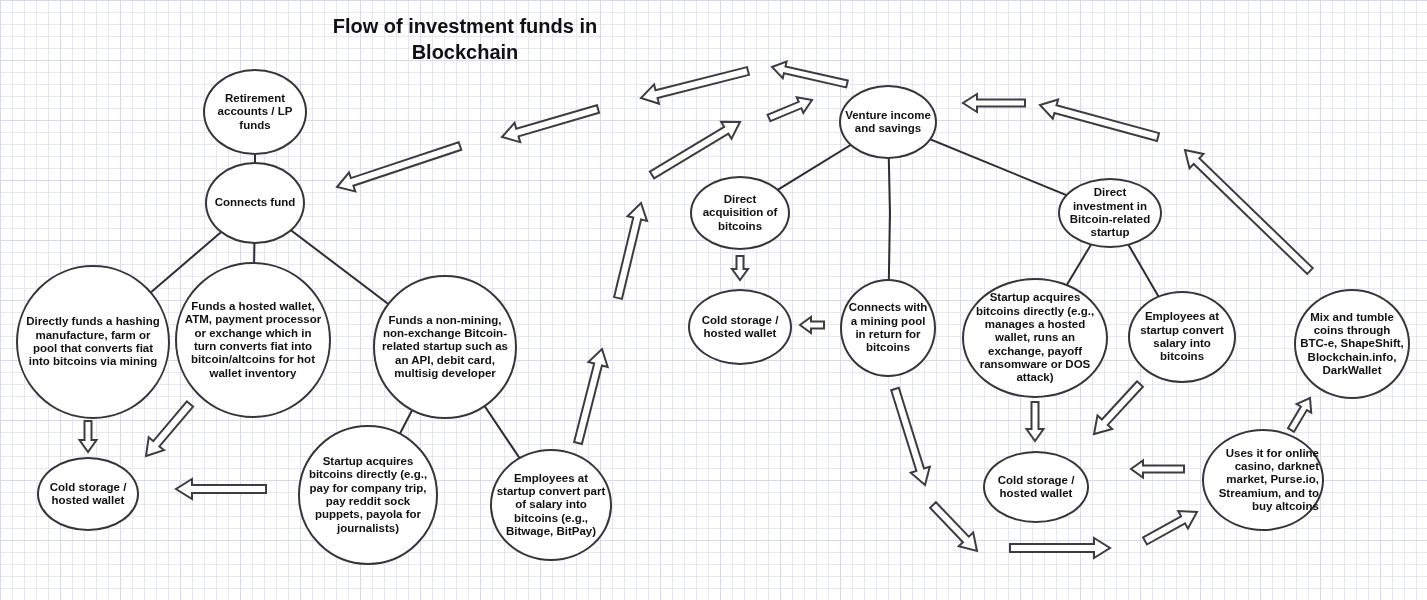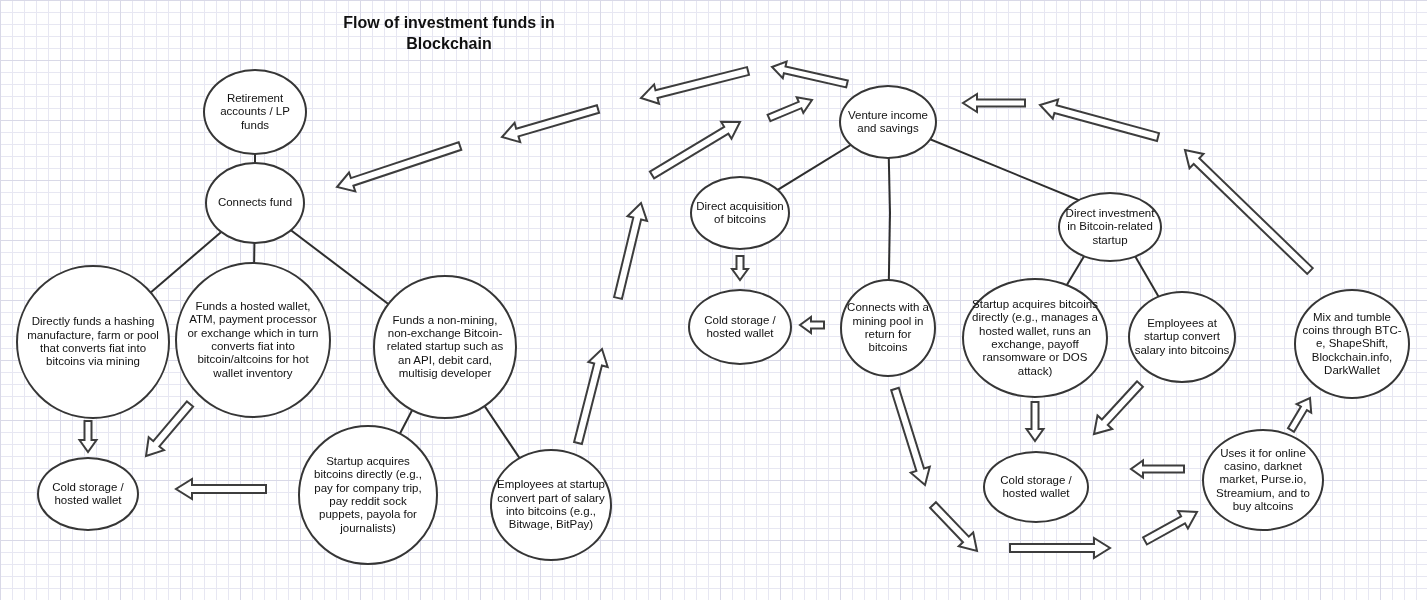--- a/index.html
+++ b/index.html
@@ -22,25 +22,26 @@
   .node{
     position:absolute;
     box-sizing:border-box;
     border:2px solid #363636;
     border-radius:50%;
     background:#ffffff;
     display:flex;align-items:center;justify-content:center;
     text-align:center;
     font-size:11.5px;line-height:1.16;color:#111;
     padding:6px;
+    font-weight:bold;
   }
   .node.small{padding:3px;}
   .title{
-    position:absolute;left:274px;top:13px;width:350px;
-    text-align:center;font-size:16px;font-weight:bold;color:#111;
+    position:absolute;left:290px;top:13px;width:350px;
+    text-align:center;font-size:20px;font-weight:bold;color:#111;
     line-height:1.3;
   }
 </style>
 </head>
 <body>
 
 <div class="canvas">
 
   <svg class="layer" viewBox="0 0 1427 600">
 
@@ -95,22 +96,22 @@
   <div class="node small" style="left:203px;top:69px;width:104px;height:86px;">Retirement accounts / LP funds</div>
   <div class="node small" style="left:205px;top:162px;width:100px;height:82px;">Connects fund</div>
   <div class="node" style="left:16px;top:265px;width:154px;height:154px;">Directly funds a hashing manufacture, farm or pool that converts fiat into bitcoins via mining</div>
   <div class="node" style="left:175px;top:262px;width:156px;height:156px;">Funds a hosted wallet, ATM, payment processor or exchange which in turn converts fiat into bitcoin/altcoins for hot wallet inventory</div>
   <div class="node" style="left:373px;top:275px;width:144px;height:144px;">Funds a non-mining, non-exchange Bitcoin-related startup such as an API, debit card, multisig developer</div>
   <div class="node small" style="left:37px;top:457px;width:102px;height:74px;">Cold storage / hosted wallet</div>
   <div class="node" style="left:298px;top:425px;width:140px;height:140px;text-align:center;">Startup acquires bitcoins directly (e.g., pay for company trip, pay reddit sock puppets, payola for journalists)</div>
   <div class="node small" style="left:490px;top:449px;width:122px;height:112px;">Employees at startup convert part of salary into bitcoins (e.g., Bitwage, BitPay)</div>
   <div class="node small" style="left:839px;top:85px;width:98px;height:74px;">Venture income and savings</div>
   <div class="node small" style="left:690px;top:176px;width:100px;height:74px;">Direct acquisition of bitcoins</div>
-  <div class="node small" style="left:1058px;top:192px;width:104px;height:70px;">Direct investment in Bitcoin-related startup</div>
+  <div class="node small" style="left:1058px;top:178px;width:104px;height:70px;">Direct investment in Bitcoin-related startup</div>
   <div class="node small" style="left:688px;top:289px;width:104px;height:76px;">Cold storage / hosted wallet</div>
   <div class="node small" style="left:840px;top:279px;width:96px;height:98px;">Connects with a mining pool in return for bitcoins</div>
   <div class="node small" style="left:962px;top:278px;width:146px;height:120px;">Startup acquires bitcoins directly (e.g., manages a hosted wallet, runs an exchange, payoff ransomware or DOS attack)</div>
   <div class="node small" style="left:1128px;top:291px;width:108px;height:92px;">Employees at startup convert salary into bitcoins</div>
   <div class="node small" style="left:1294px;top:289px;width:116px;height:110px;">Mix and tumble coins through BTC-e, ShapeShift, Blockchain.info, DarkWallet</div>
   <div class="node small" style="left:983px;top:451px;width:106px;height:72px;">Cold storage / hosted wallet</div>
-  <div class="node small" style="left:1202px;top:429px;width:122px;height:102px;">Uses it for online casino, darknet market, Purse.io, Streamium, and to buy altcoins</div>
+  <div class="node small" style="left:1202px;top:429px;width:122px;height:102px;text-align:right;">Uses it for online casino, darknet market, Purse.io, Streamium, and to buy altcoins</div>
 
 </div>
 
 </body></html>

